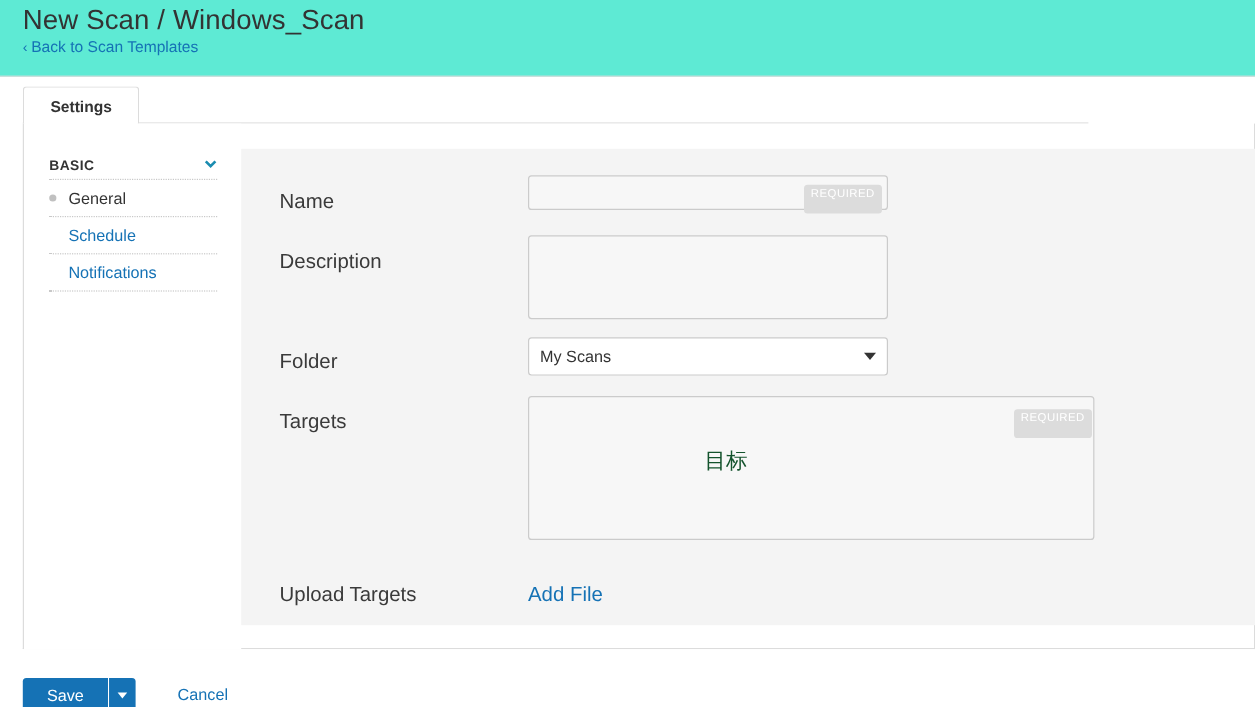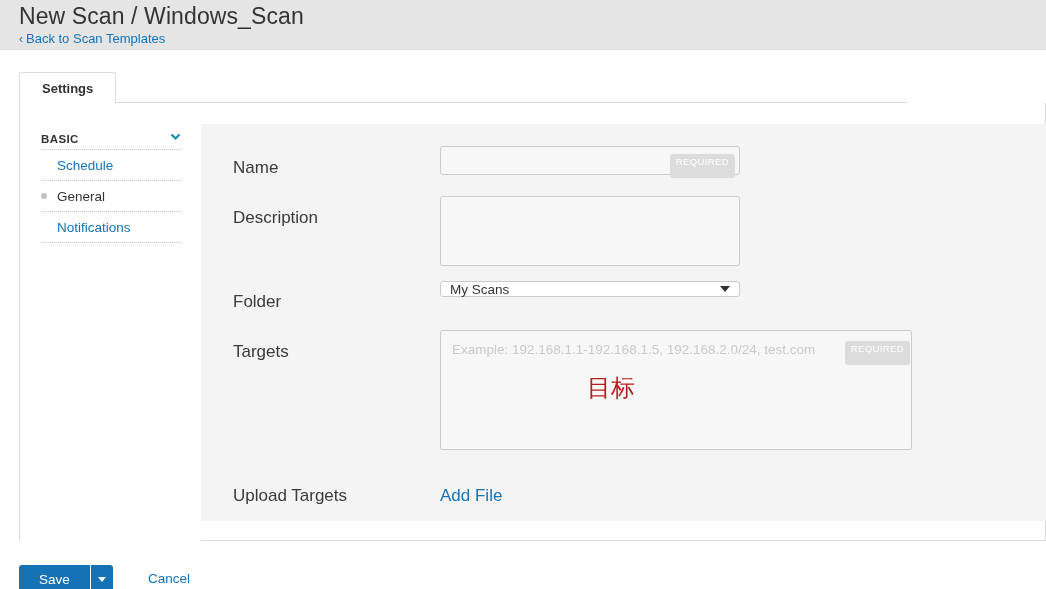--- a/index.html
+++ b/index.html
@@ -7,23 +7,23 @@
     margin: 0; padding: 0;
     width: 1046px; height: 589px;
     background: #ffffff;
     font-family: "Liberation Sans", sans-serif;
     overflow: hidden;
   }
 
   
   .page-header {
     position: absolute; left: 0; top: 0;
-    width: 1046px; height: 50px;
+    width: 1046px; height: 64px;
     border-bottom: 1px solid #dcdcdc;
-    background: #e5e5e5;
+    background: #5eead4;
   }
   .page-title {
     position: absolute; left: 19px; top: 3px;
     font-size: 23px; color: #333; font-weight: normal;
     letter-spacing: 0.1px; white-space: nowrap;
   }
   .back-link {
     position: absolute; left: 19px; top: 31px;
     font-size: 13px; color: #1572b5; text-decoration: none;
     white-space: nowrap; cursor: pointer;
@@ -144,21 +144,21 @@
   }
 
   .link {
     position: absolute;
     font-size: 17px; color: #1572b5; text-decoration: none; cursor: pointer;
     white-space: nowrap;
   }
 
   .annotation-cn {
     position: absolute;
-    font-size: 24px; color: #b91c1c; white-space: nowrap;
+    font-size: 18px; color: #14532d; white-space: nowrap;
   }
 
   
   .footer {
     position: absolute; left: 0; top: 541px;
     width: 1046px; height: 48px;
     background: #fff;
   }
   .btn-group { position: absolute; left: 19px; top: 24px; display: flex; }
   .btn-save {
@@ -210,53 +210,52 @@
   <div class="sidebar">
     <div class="sidebar-group-header">
       <span>BASIC</span>
       <span class="chevron-down">
         <svg width="11" height="11" viewBox="0 0 11 11">
           <path d="M1.5 3.5 L5.5 7.5 L9.5 3.5" fill="none" stroke="#1a8cb0" stroke-width="2.2"></path>
         </svg>
       </span>
     </div>
 
+    <div class="sidebar-item active">
+      <span class="bullet"></span>
+      <span class="label">General</span>
+    </div>
     <div class="sidebar-item">
       <span class="bullet hidden"></span>
       <span class="label">Schedule</span>
     </div>
-    <div class="sidebar-item active">
-      <span class="bullet"></span>
-      <span class="label">General</span>
-    </div>
     <div class="sidebar-item">
       <span class="bullet hidden"></span>
       <span class="label">Notifications</span>
     </div>
   </div>
 
   <div class="content-panel">
 
     <div class="form-label" style="top:34px">Name</div>
     <div class="text-input" style="left:239px; top:22px; width:300px; height:29px;">
       <span class="required-badge" style="right:4px; top:7px;">REQUIRED</span>
     </div>
 
     <div class="form-label" style="top:84px">Description</div>
     <div class="text-input" style="left:239px; top:72px; width:300px; height:70px;"></div>
 
     <div class="form-label" style="top:168px">Folder</div>
-    <div class="select-box" style="left:239px; top:157px; width:300px; height:16px;">
+    <div class="select-box" style="left:239px; top:157px; width:300px; height:32px;">
       <span class="select-value">My Scans</span>
       <span class="select-caret"></span>
     </div>
 
     <div class="form-label" style="top:218px">Targets</div>
     <div class="text-input" style="left:239px; top:206px; width:472px; height:120px;">
-      <span class="placeholder-text" style="left:11px; top:11px;">Example: 192.168.1.1-192.168.1.5, 192.168.2.0/24, test.com</span>
       <span class="required-badge" style="right:1px; top:10px;">REQUIRED</span>
       <span class="annotation-cn" style="left:146px; top:41px;">目标</span>
     </div>
 
     <div class="form-label" style="top:362px">Upload Targets</div>
     <a class="link" style="left:239px; top:362px;">Add File</a>
 
   </div>
 </div>
 

